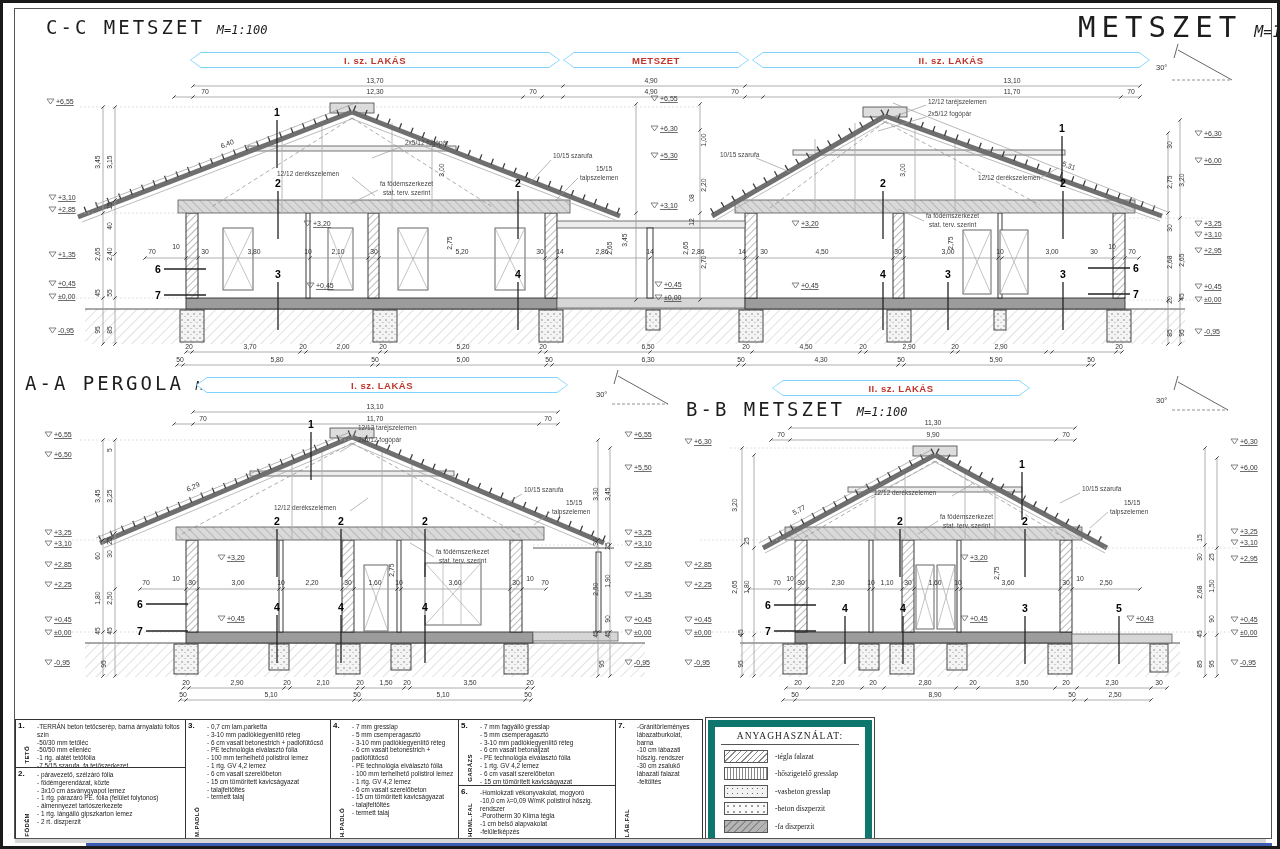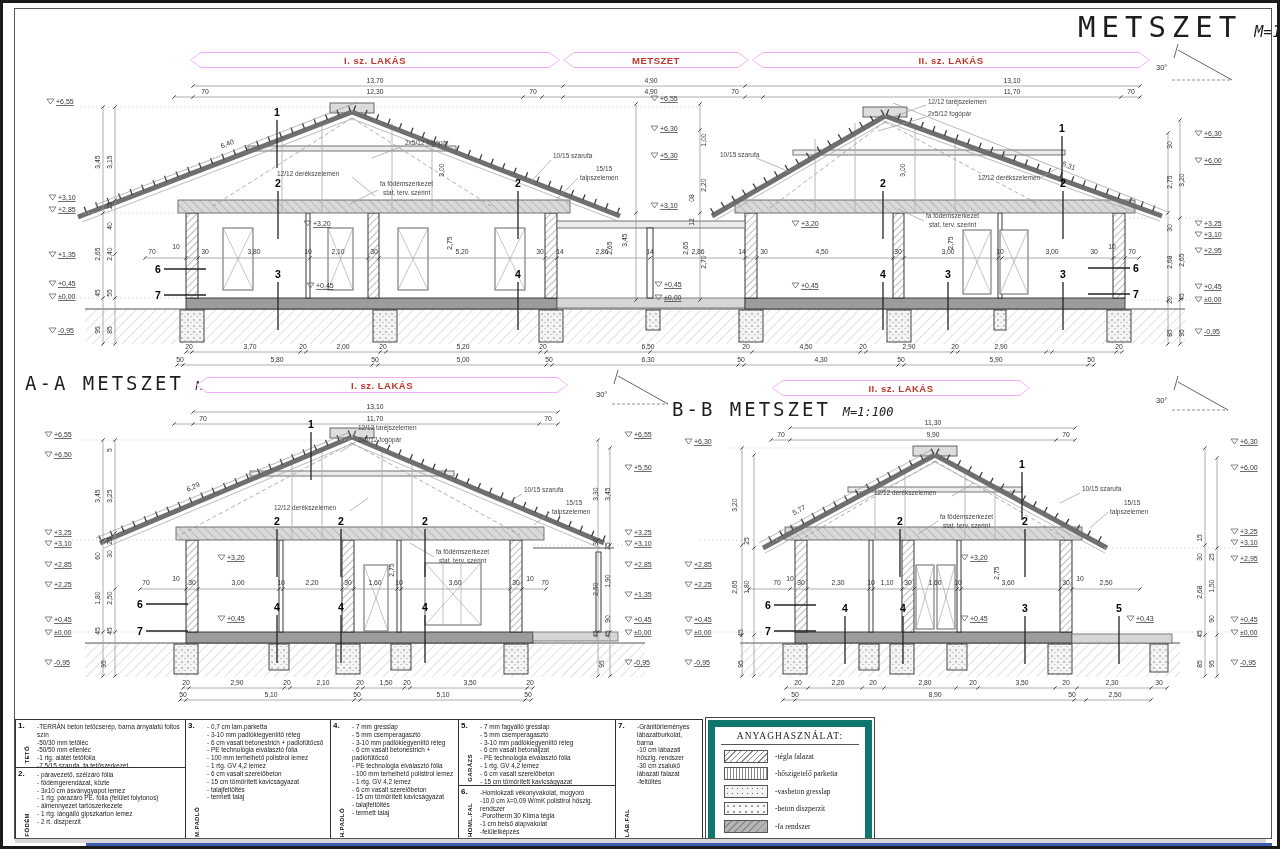--- a/index.html
+++ b/index.html
@@ -9,21 +9,21 @@
   #frame-inner{position:absolute;left:14px;top:8px;right:8px;bottom:10px;border:1px solid #555;pointer-events:none;}
 
   
   .sec-title{position:absolute;white-space:nowrap;color:#1d1d1d;}
   .sec-title .st{font-family:"DejaVu Sans Mono",monospace;font-size:19px;letter-spacing:3px;}
   .sec-title .sc{font-family:"DejaVu Sans Mono",monospace;font-style:italic;font-size:12px;margin-left:12px;}
   #main-title .st{font-size:29px;letter-spacing:6px;}
   #main-title .sc{font-size:15px;}
 
   
-  .banner{position:absolute;height:16px;background:#f0abfc;
+  .banner{position:absolute;height:16px;background:#7dd3fc;
           clip-path:polygon(11px 0,calc(100% - 11px) 0,100% 50%,calc(100% - 11px) 100%,11px 100%,0 50%);}
   .banner i{position:absolute;inset:1px;background:#fff;
           clip-path:polygon(10px 0,calc(100% - 10px) 0,100% 50%,calc(100% - 10px) 100%,10px 100%,0 50%);}
   .banner span{position:absolute;inset:0;display:flex;align-items:center;justify-content:center;
           color:#c0362c;font-size:9.5px;font-weight:bold;letter-spacing:.5px;}
 
   
   svg text{font-family:"Liberation Sans",sans-serif;}
   .t-d{font-size:6.8px;fill:#333;text-anchor:middle;}
   .t-e{font-size:7px;fill:#333;text-anchor:start;text-decoration:underline;}
@@ -78,27 +78,30 @@
   .sw-wood{background:repeating-linear-gradient(135deg,#b5b5b5 0 4px,#8b8b8b 4px 5px);}
 
   #gray-band{position:absolute;left:15px;top:838px;width:1251px;height:5px;background:#d8d8d8;}
   #blue-bar{position:absolute;left:86px;top:843px;width:1186px;height:5px;background:#3c5cb4;}
 </style>
 </head>
 <body>
 
 <div id="stage">
 
+  <div class="sec-title" style="left:46px;top:16px;">
+    <span class="st">C-C METSZET</span><span class="sc">M=1:100</span>
+  </div>
   <div class="sec-title" id="main-title" style="left:1078px;top:10px;">
     <span class="st">METSZET</span><span class="sc">M=1:100</span>
   </div>
   <div class="sec-title" style="left:25px;top:372px;">
-    <span class="st">A-A METSZET</span><span class="sc">M=1:100</span>
+    <span class="st">A-A PERGOLA</span><span class="sc">M=1:100</span>
   </div>
-  <div class="sec-title" style="left:672px;top:398px;">
+  <div class="sec-title" style="left:686px;top:398px;">
     <span class="st">B-B METSZET</span><span class="sc">M=1:100</span>
   </div>
 
   <div class="banner" style="left:190px;top:52px;width:370px;">
       <i></i>
       <span>I. sz. LAKÁS</span>
     </div>
   <div class="banner" style="left:563px;top:52px;width:186px;">
       <i></i>
       <span>METSZET</span>
@@ -895,33 +898,33 @@
   </div>
 
   <div id="materials">
     <h4>ANYAGHASZNÁLAT:</h4>
     <div class="mrow">
         <div class="msw sw-brick"></div>
         <span class="mlabel">-tégla falazat</span>
       </div>
     <div class="mrow">
         <div class="msw sw-ins"></div>
-        <span class="mlabel">-hőszigetelő parketta</span>
+        <span class="mlabel">-hőszigetelő gresslap</span>
       </div>
     <div class="mrow">
         <div class="msw sw-rc"></div>
         <span class="mlabel">-vasbeton gresslap</span>
       </div>
     <div class="mrow">
         <div class="msw sw-conc"></div>
         <span class="mlabel">-beton diszperzit</span>
       </div>
     <div class="mrow">
         <div class="msw sw-wood"></div>
-        <span class="mlabel">-fa rendszer</span>
+        <span class="mlabel">-fa diszperzit</span>
       </div>
   </div>
 
   <div id="gray-band"></div>
   <div id="blue-bar"></div>
 
   <div id="frame-inner"></div>
   <div id="frame-outer"></div>
 </div>
 

